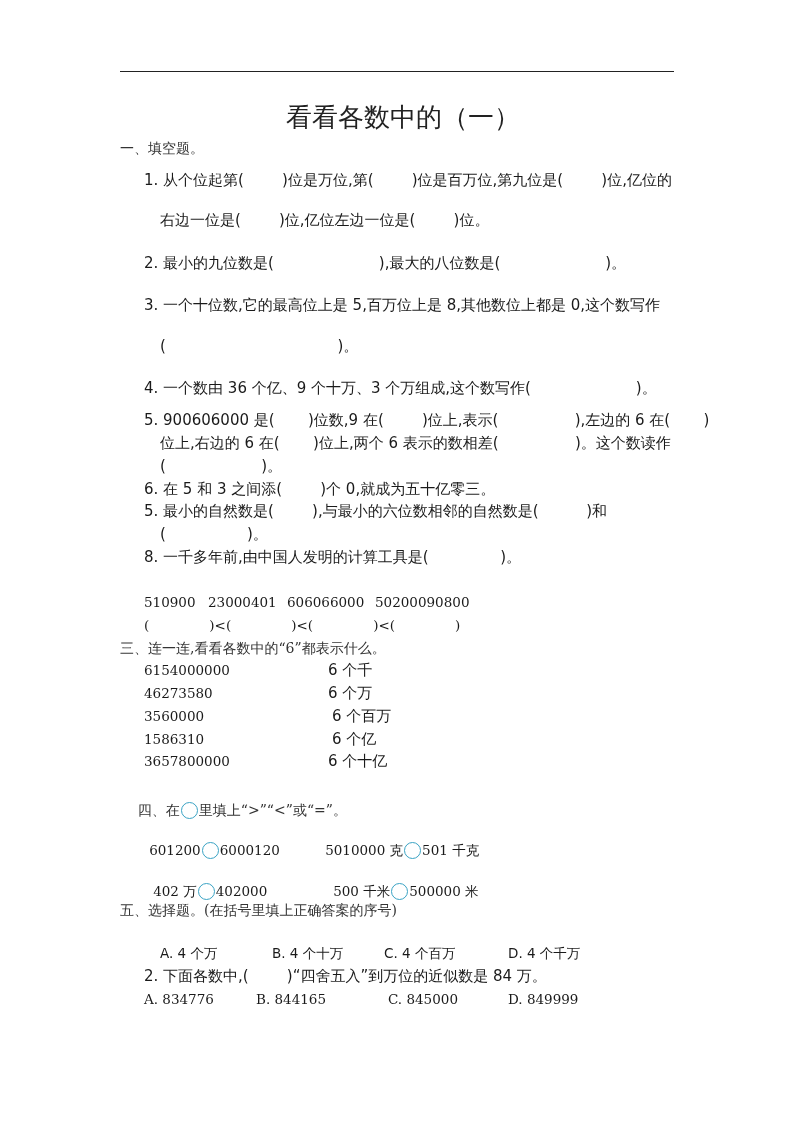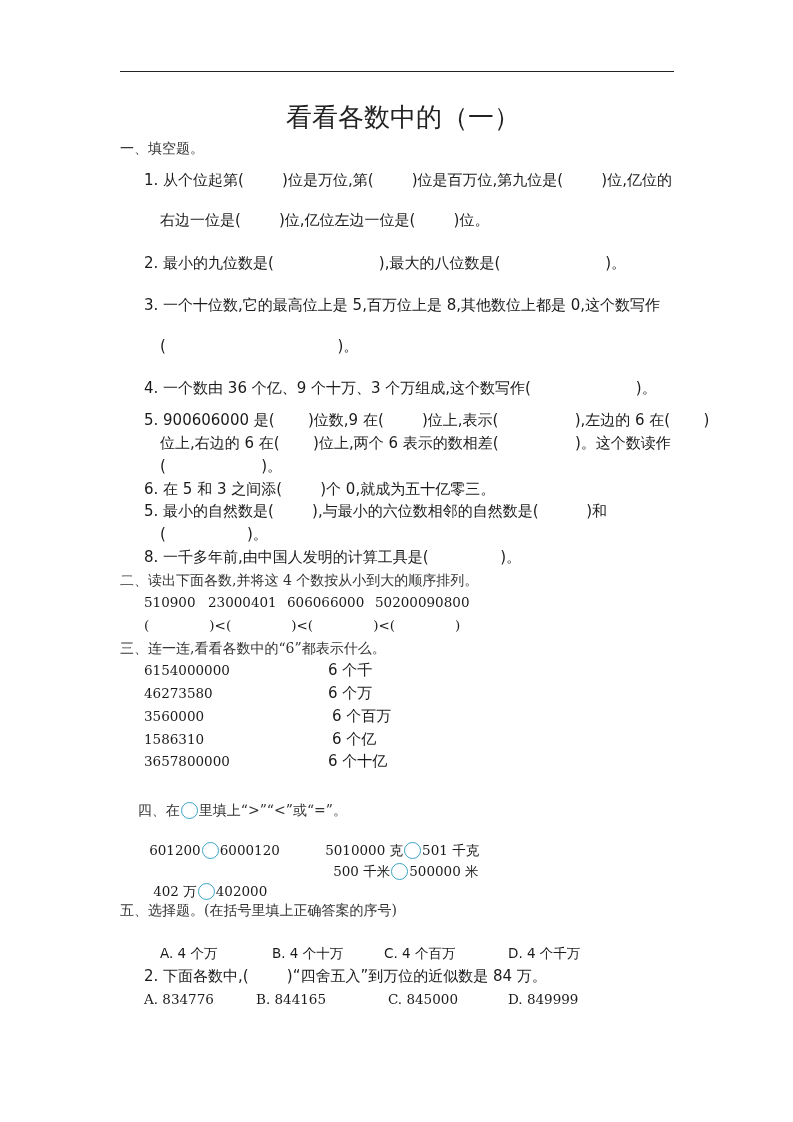--- a/index.html
+++ b/index.html
@@ -31,21 +31,20 @@
   <div class="line sans q" style="left:160px; top:339px;">(                                    )。</div>
   <div class="line sans q" style="left:144px; top:381px;">4. 一个数由 36 个亿、9 个十万、3 个万组成,这个数写作(                      )。</div>
   <div class="line sans q" style="left:144px; top:413px;">5. 900606000 是(       )位数,9 在(        )位上,表示(                ),左边的 6 在(       )</div>
   <div class="line sans q" style="left:160px; top:436px;">位上,右边的 6 在(       )位上,两个 6 表示的数相差(                )。这个数读作</div>
   <div class="line sans q" style="left:160px; top:459px;">(                    )。</div>
   <div class="line sans q" style="left:144px; top:482px;">6. 在 5 和 3 之间添(        )个 0,就成为五十亿零三。</div>
   <div class="line sans q" style="left:144px; top:504px;">5. 最小的自然数是(        ),与最小的六位数相邻的自然数是(          )和</div>
   <div class="line sans q" style="left:160px; top:527px;">(                 )。</div>
   <div class="line sans q" style="left:144px; top:550px;">8. 一千多年前,由中国人发明的计算工具是(               )。</div>
 
-  <div class="line serif sec" style="left:120px; top:573px;">二、读出下面各数,并将这 4 个数按从小到大的顺序排列。</div>
   <div class="line serif sm" style="left:144px; top:596px;">510900</div>
   <div class="line serif sm" style="left:208px; top:596px;">23000401</div>
   <div class="line serif sm" style="left:287px; top:596px;">606066000</div>
   <div class="line serif sm" style="left:375px; top:596px;">50200090800</div>
   <div class="line serif sm" style="left:144px; top:619px;">(              )&lt;(              )&lt;(              )&lt;(              )</div>
 
   <div class="line serif sec" style="left:120px; top:641px;">三、连一连,看看各数中的“6”都表示什么。</div>
   <div class="line serif sm" style="left:144px; top:664px;">6154000000</div>
   <div class="line serif sm" style="left:144px; top:687px;">46273580</div>
   <div class="line serif sm" style="left:144px; top:710px;">3560000</div>
@@ -63,21 +62,21 @@
 
   <div class="line serif sm" style="left:132px; top:828px;">
     <span>601200</span><span class="circle"></span><span>6000120</span>
   </div>
   <div class="line serif sm" style="left:308px; top:828px;">
     <span>5010000 克</span><span class="circle"></span><span>501 千克</span>
   </div>
   <div class="line serif sm" style="left:136px; top:869px;">
     <span>402 万</span><span class="circle"></span><span>402000</span>
   </div>
-  <div class="line serif sm" style="left:316px; top:849px;">
+  <div class="line serif sm" style="left:316px; top:869px;">
     <span>500 千米</span><span class="circle"></span><span>500000 米</span>
   </div>
 
   <div class="line serif sec" style="left:120px; top:903px;">五、选择题。(在括号里填上正确答案的序号)</div>
   <div class="line sans sm" style="left:160px; top:947px;">A. 4 个万</div>
   <div class="line sans sm" style="left:272px; top:947px;">B. 4 个十万</div>
   <div class="line sans sm" style="left:384px; top:947px;">C. 4 个百万</div>
   <div class="line sans sm" style="left:508px; top:947px;">D. 4 个千万</div>
   <div class="line sans q" style="left:144px; top:969px;">2. 下面各数中,(        )“四舍五入”到万位的近似数是 84 万。</div>
   <div class="line serif sm" style="left:144px; top:993px;">A. 834776</div>

